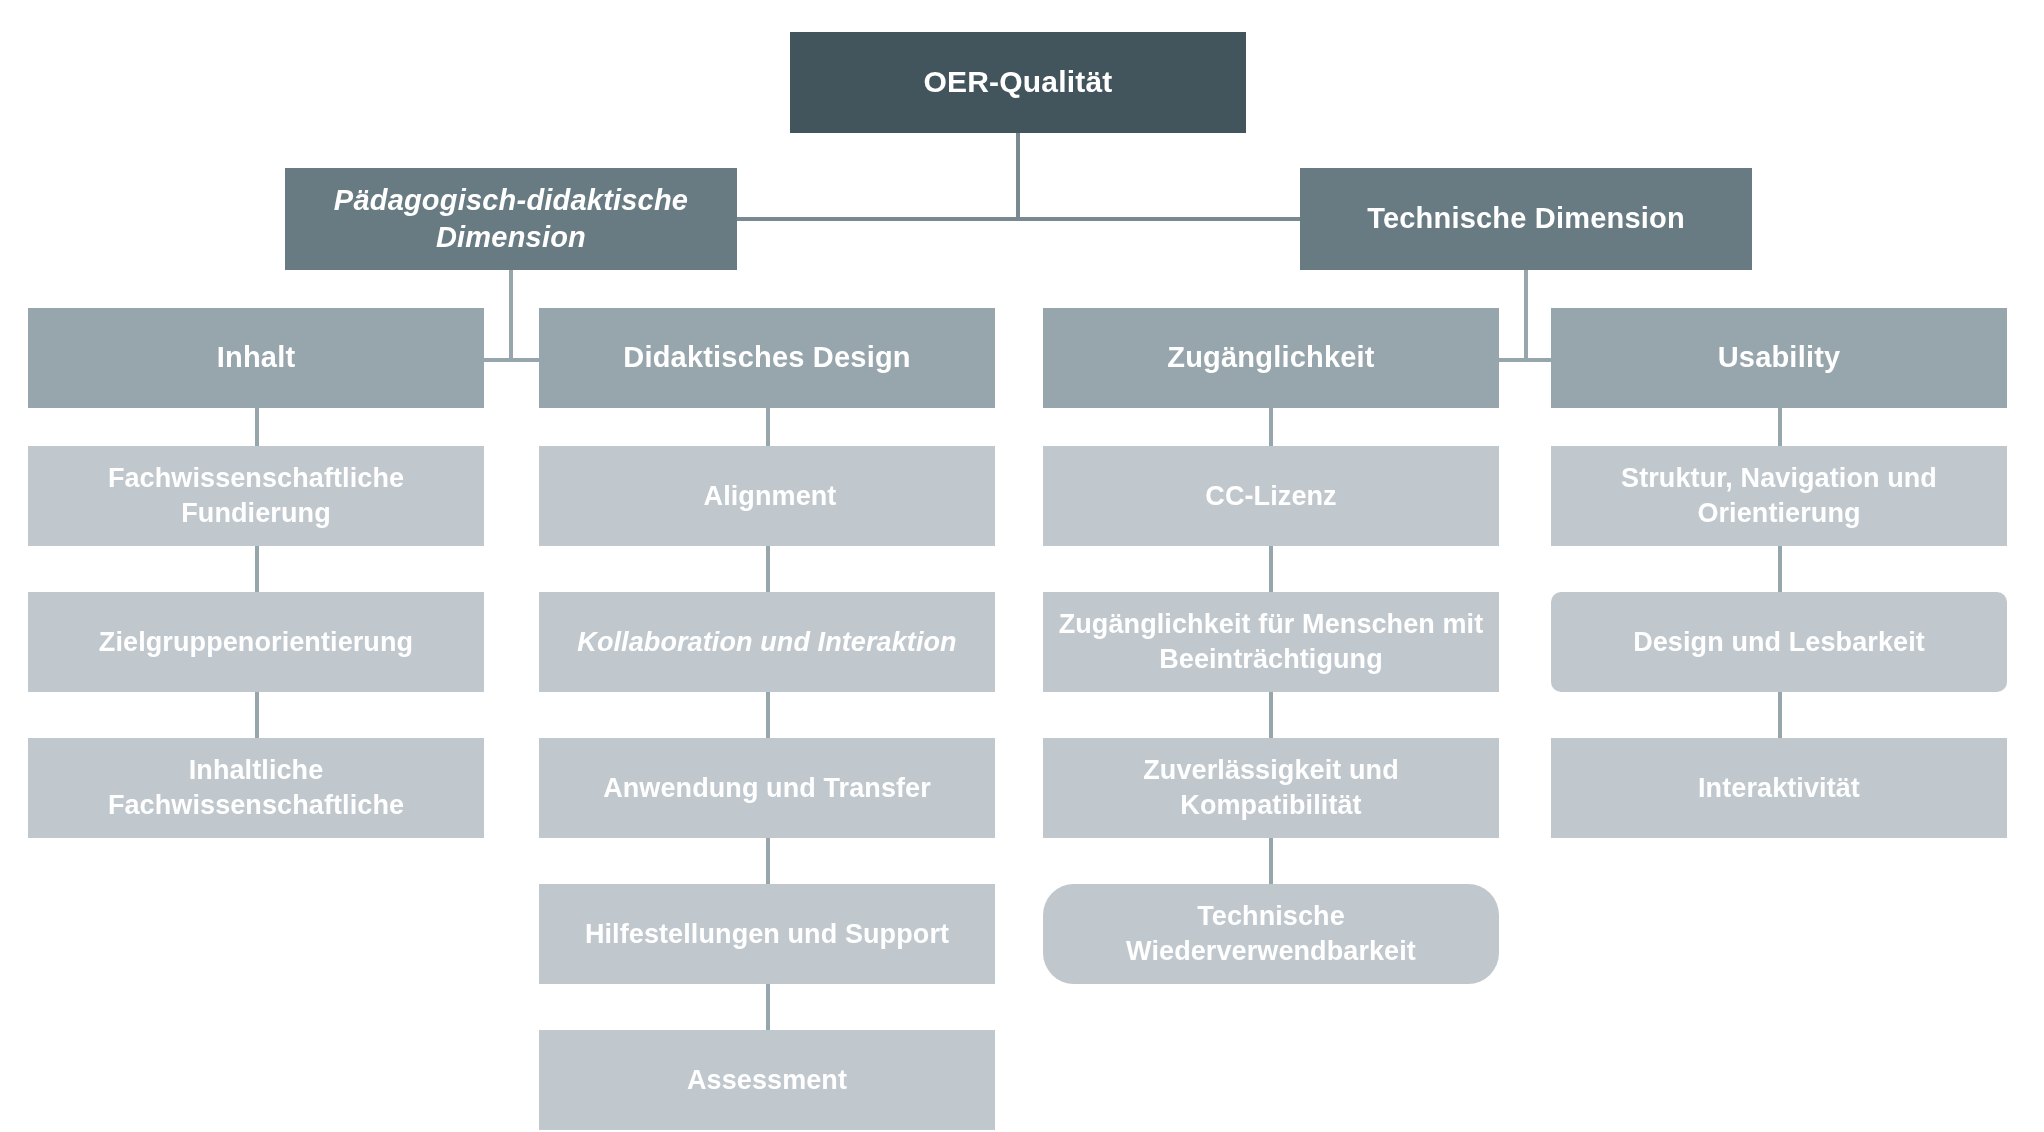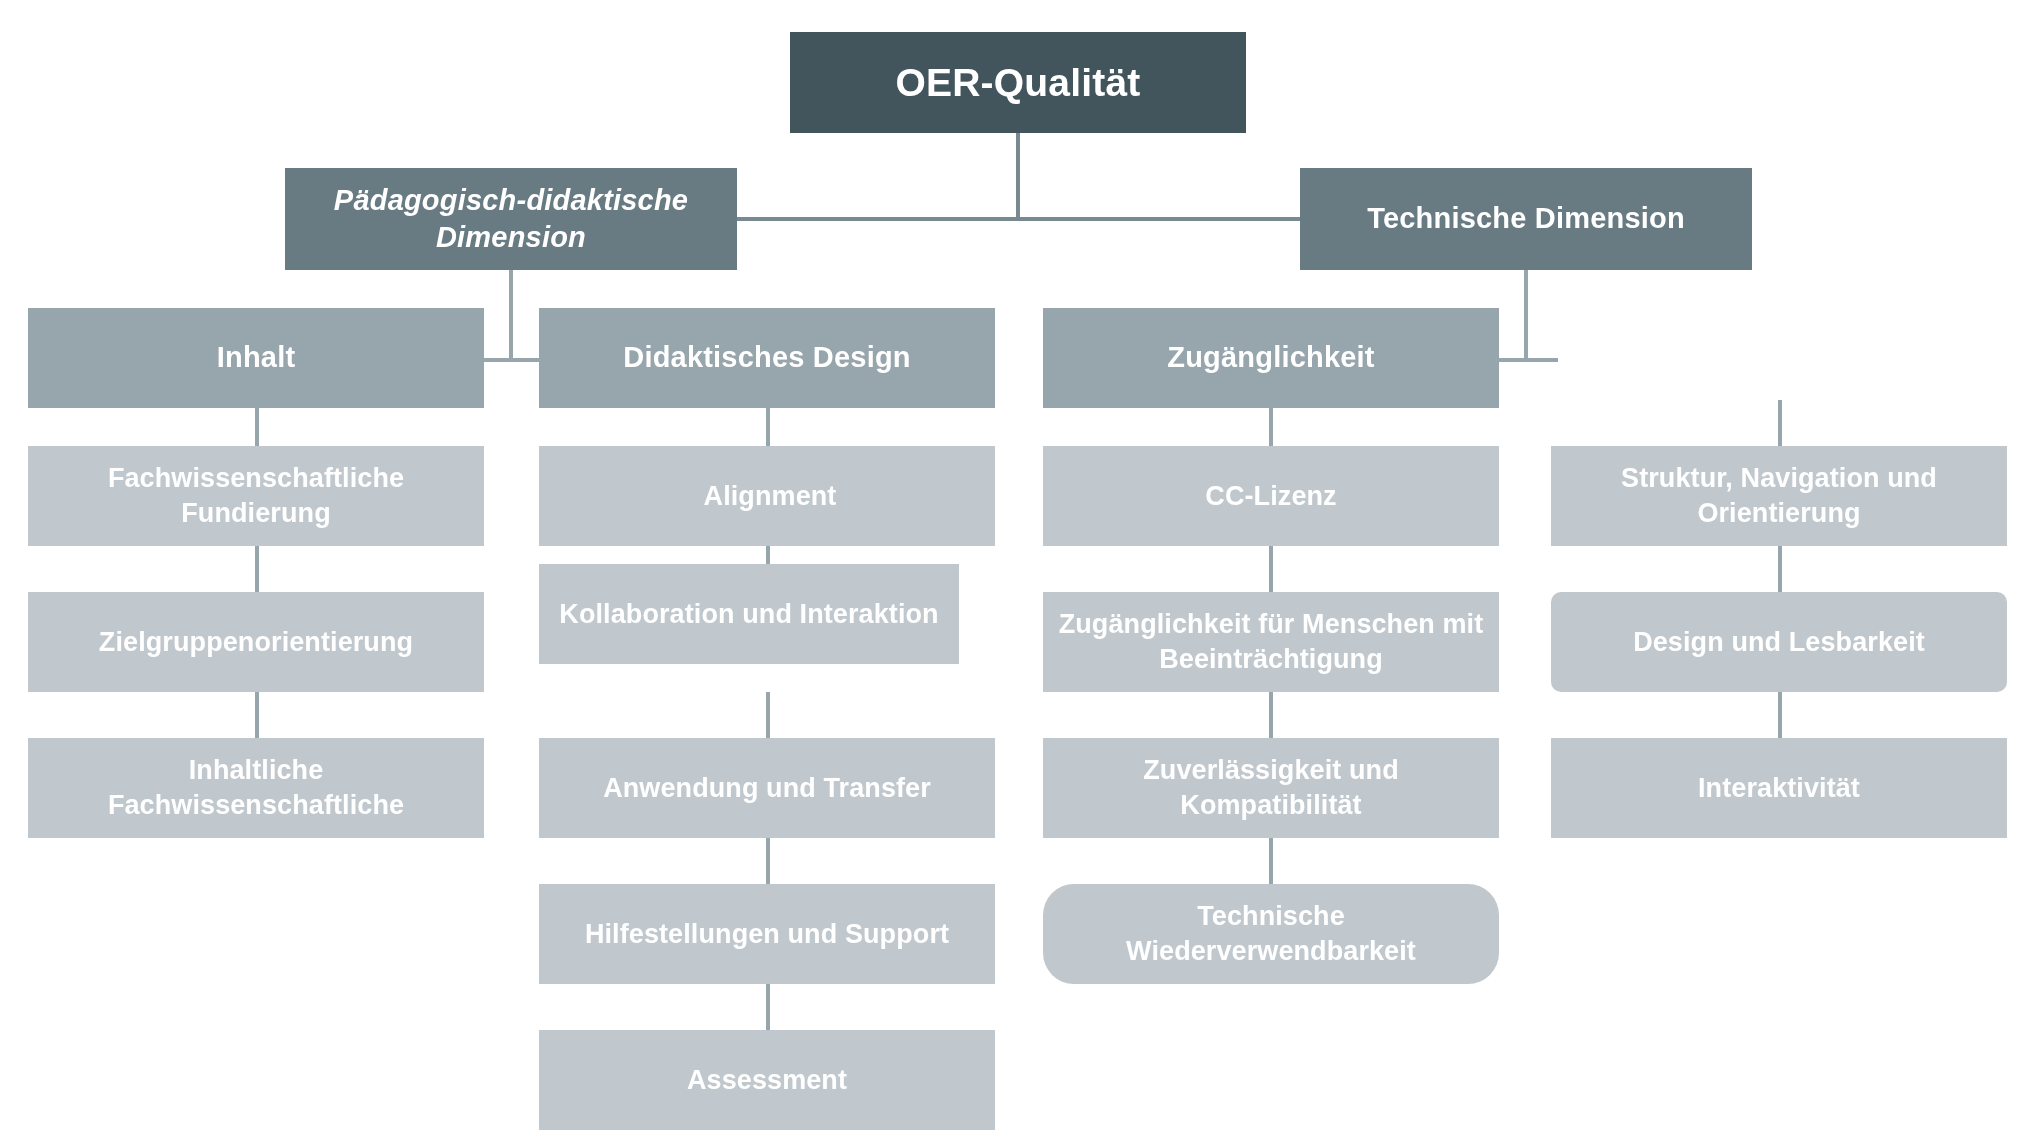--- a/index.html
+++ b/index.html
@@ -23,21 +23,21 @@
     display: flex;
     align-items: center;
     justify-content: center;
     text-align: center;
     color: #ffffff;
     font-weight: bold;
     line-height: 1.28;
     padding: 4px 14px;
     white-space: pre-line;
   }
-  .lvl1 { background: #42555c; font-size: 39px; letter-spacing: 0.2px; }
+  .lvl1 { background: #42555c; font-size: 30px; letter-spacing: 0.2px; }
   .lvl2 { background: #687b82; font-size: 29px; letter-spacing: 0.2px; }
   .lvl3 { background: #97a5ac; font-size: 29px; letter-spacing: 0.2px; }
   .leaf { background: #c0c8ce; font-size: 27px; letter-spacing: 0.1px; }
 
   .vline {
     position: absolute;
     width: 4px;
     background: #97a5ac;
   }
   .hline {
@@ -86,27 +86,28 @@
   <div class="box lvl2" style="left:285px; top:168px; width:452px; height:102px;font-style:italic;">Pädagogisch-didaktische Dimension</div>
 
   <div class="box lvl2" style="left:1300px; top:168px; width:452px; height:102px;">Technische Dimension</div>
 
   <div class="box lvl3" style="left:28px; top:308px; width:456px; height:100px;">Inhalt</div>
 
   <div class="box lvl3" style="left:539px; top:308px; width:456px; height:100px;">Didaktisches Design</div>
 
   <div class="box lvl3" style="left:1043px; top:308px; width:456px; height:100px;">Zugänglichkeit</div>
 
+  <div class="box lvl3" style="left:1551px; top:308px; width:456px; height:100px;">Usability</div>
 
   <div class="box leaf" style="left:28px; top:446px; width:456px; height:100px;">Fachwissenschaftliche Fundierung</div>
   <div class="box leaf" style="left:28px; top:592px; width:456px; height:100px;">Zielgruppenorientierung</div>
   <div class="box leaf" style="left:28px; top:738px; width:456px; height:100px;">Inhaltliche Fachwissenschaftliche</div>
 
   <div class="box leaf" style="left:539px; top:446px; width:456px; height:100px;padding-left:20px;">Alignment</div>
-  <div class="box leaf" style="left:539px; top:564px; width:420px; height:100px;">Kollaboration und Interaktion</div>
+  <div class="box leaf" style="left:539px; top:592px; width:456px; height:100px;font-style:italic;">Kollaboration und Interaktion</div>
   <div class="box leaf" style="left:539px; top:738px; width:456px; height:100px;">Anwendung und Transfer</div>
   <div class="box leaf" style="left:539px; top:884px; width:456px; height:100px;">Hilfestellungen und Support</div>
   <div class="box leaf" style="left:539px; top:1030px; width:456px; height:100px;">Assessment</div>
 
   <div class="box leaf" style="left:1043px; top:446px; width:456px; height:100px;">CC-Lizenz</div>
   <div class="box leaf" style="left:1043px; top:592px; width:456px; height:100px;">Zugänglichkeit für Menschen mit Beeinträchtigung</div>
   <div class="box leaf" style="left:1043px; top:738px; width:456px; height:100px;">Zuverlässigkeit und Kompatibilität</div>
   <div class="box leaf" style="left:1043px; top:884px; width:456px; height:100px;border-radius:31px;">Technische Wiederverwendbarkeit</div>
 
   <div class="box leaf" style="left:1551px; top:446px; width:456px; height:100px;">Struktur, Navigation und Orientierung</div>

